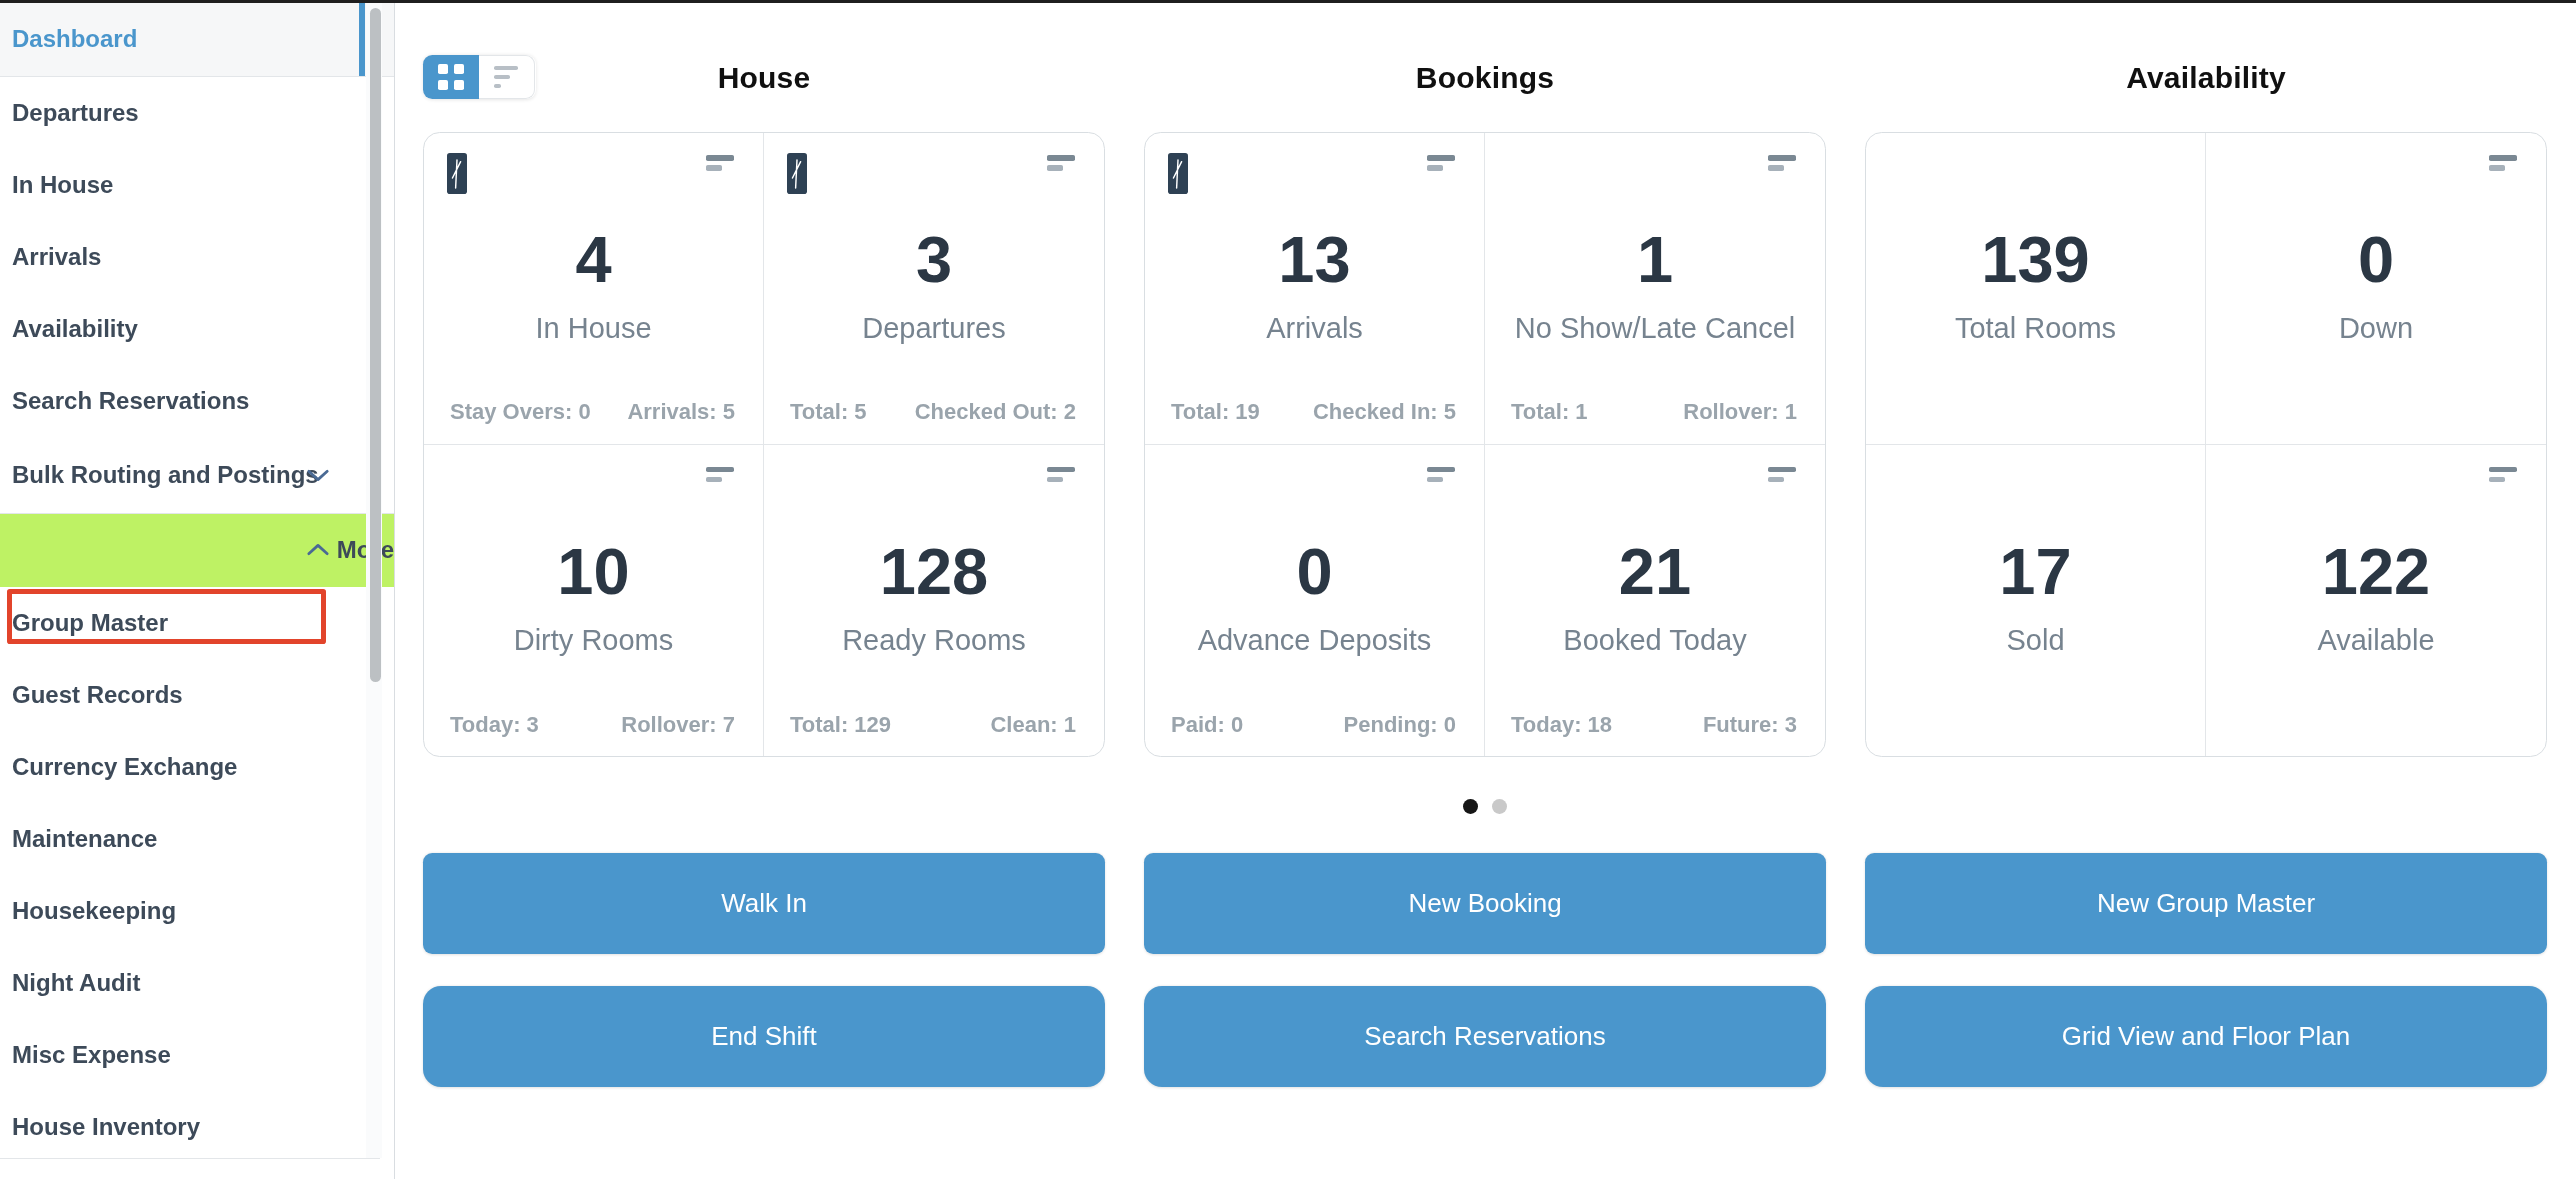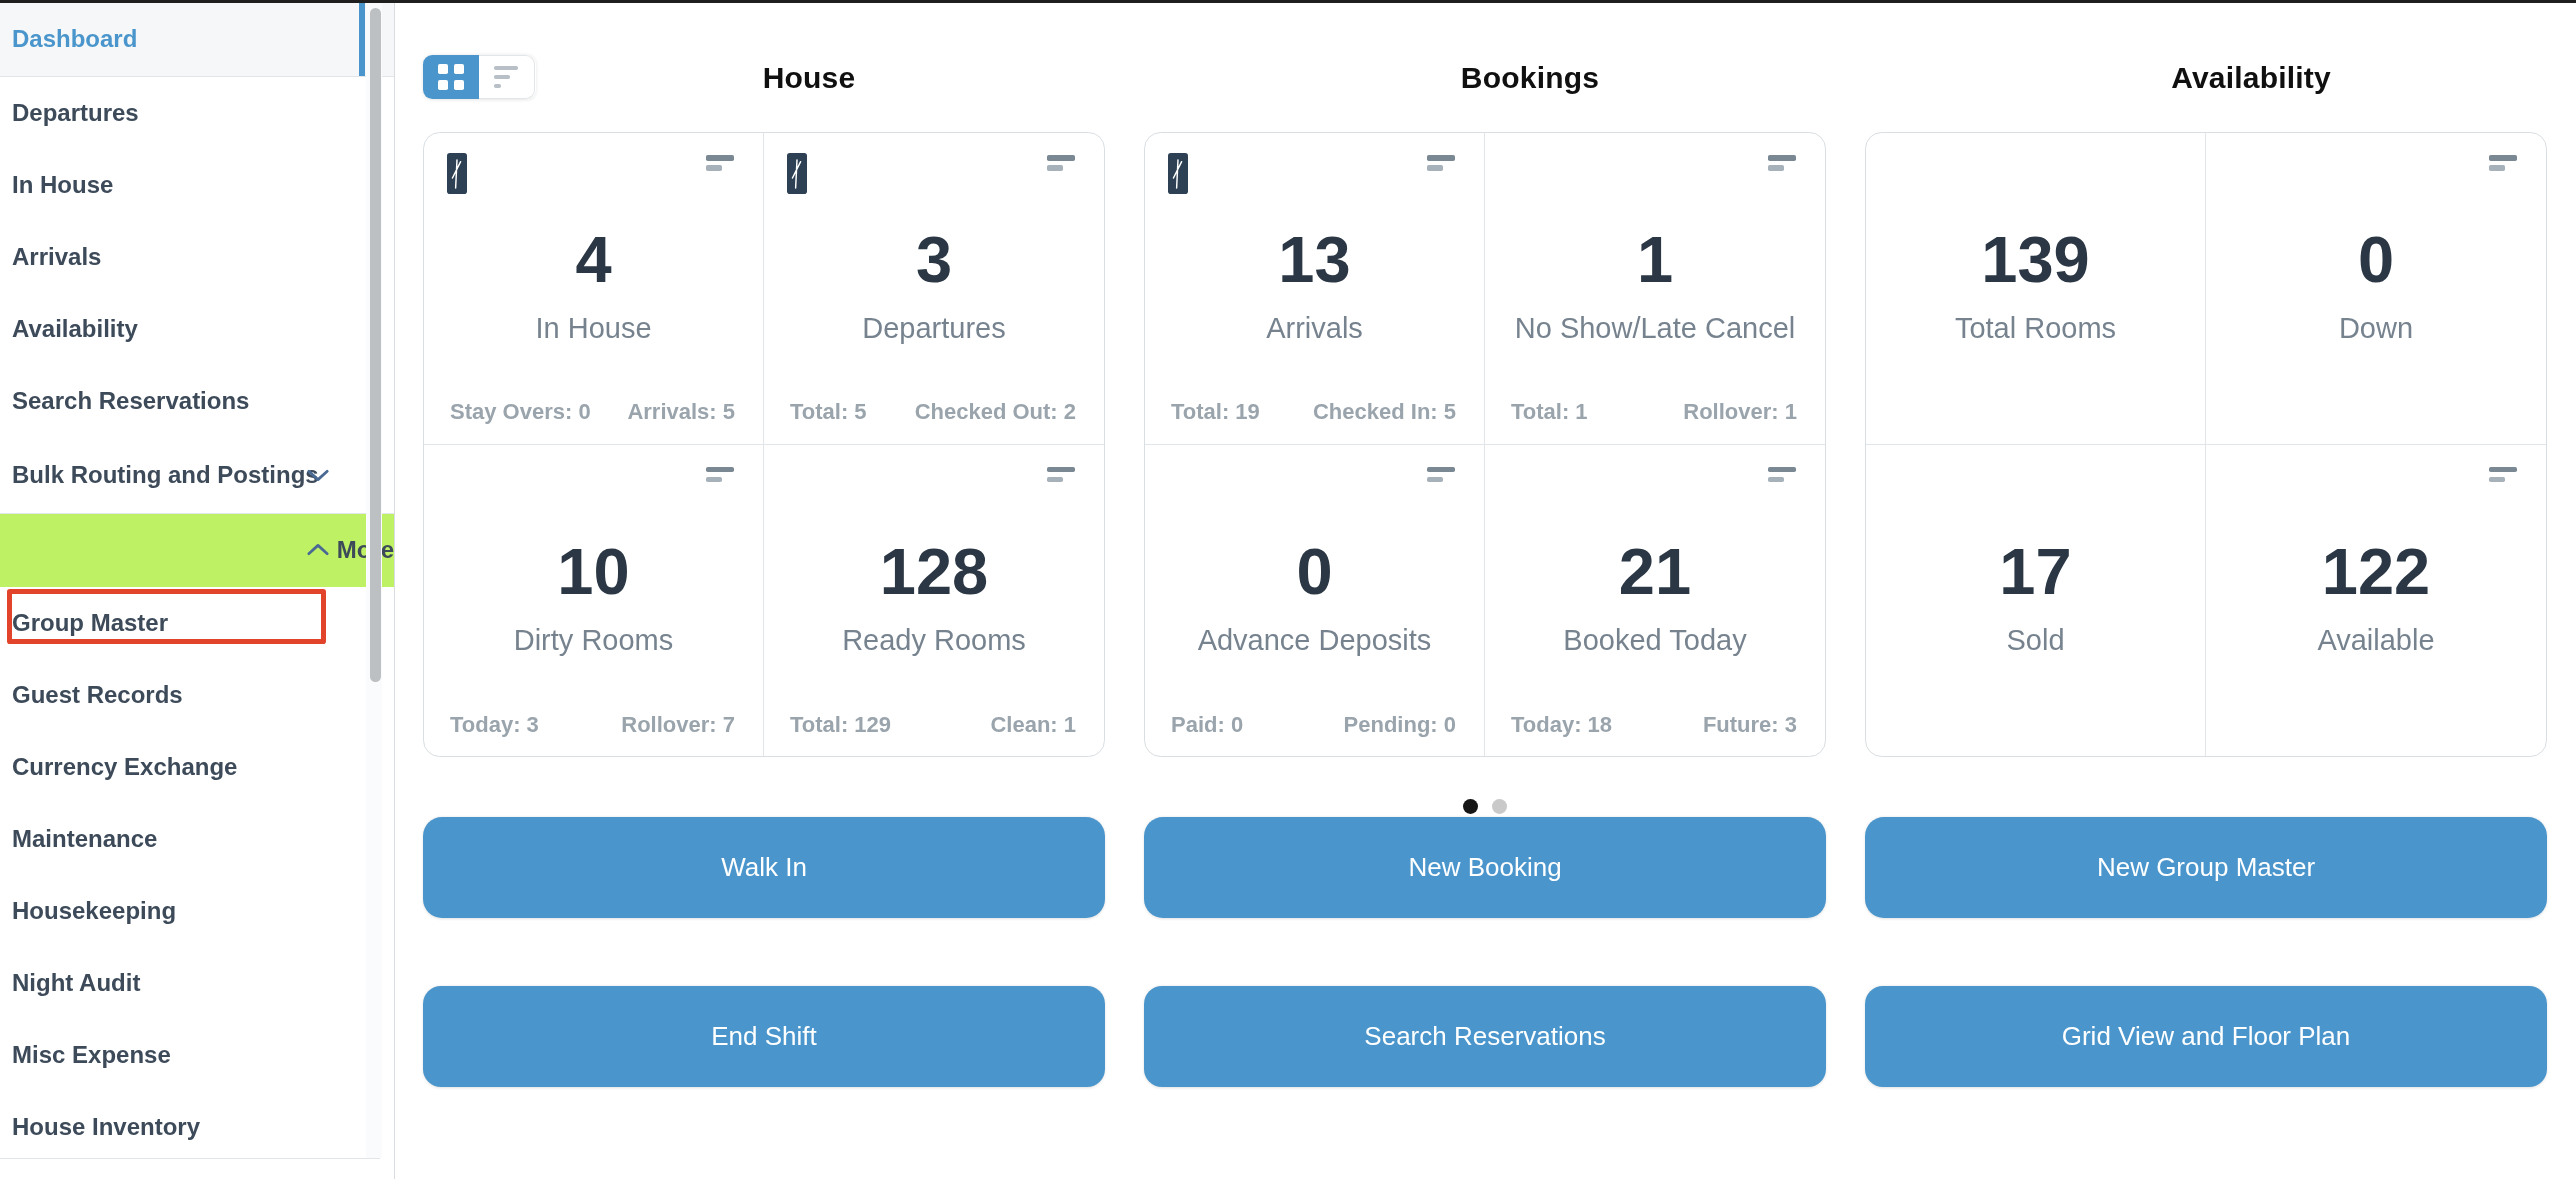--- a/index.html
+++ b/index.html
@@ -31,21 +31,21 @@
           box-sizing:border-box;cursor:pointer;}
   .vt-grid{background:#4a96cc;border-radius:9.2px 0 0 9.2px;}
   .vt-list{background:#fff;border:0.9px solid #e3e6e9;border-left:none;border-radius:0 9.2px 9.2px 0;}
   .grid-ico{display:grid;grid-template-columns:10px 10px;grid-template-rows:10px 10px;gap:5.5px;}
   .grid-ico i{background:#fff;border-radius:1.8px;}
   .list-ico{display:flex;flex-direction:column;gap:5.5px;width:26px;}
   .list-ico i{height:3.7px;border-radius:1.8px;background:#b8bfc6;}
   .list-ico i:nth-child(1){width:24px;}.list-ico i:nth-child(2){width:16.6px;}.list-ico i:nth-child(3){width:7.4px;}
   
   .col-header{position:absolute;top:61px;width:682px;text-align:center;font-size:30px;font-weight:700;
-              color:#101010;letter-spacing:0.2px;margin-left:45px;}
+              color:#101010;letter-spacing:0.2px;}
   
   .panel{position:absolute;top:132px;width:682px;height:625px;background:#fff;
          border:1.4px solid #d9dee2;border-radius:16.6px;box-sizing:border-box;
          display:grid;grid-template-columns:1fr 1fr;grid-template-rows:1fr 1fr;overflow:hidden;}
   .cell{position:relative;box-sizing:border-box;display:flex;flex-direction:column;align-items:center;
         padding-top:94px;cursor:pointer;}
   .cell.bR{border-right:0.9px solid #e3e6e9;}
   .cell.bB{border-bottom:0.9px solid #e3e6e9;}
   .num{font-size:65px;line-height:65px;font-weight:700;color:#2b3744;}
   .lbl{margin-top:20px;font-size:29px;color:#76838f;}
@@ -59,21 +59,21 @@
   .cmenu i:nth-child(2){width:16.6px;background:#a7b1ba;}
   
   .dots{position:absolute;left:1144px;top:799px;width:682px;display:flex;justify-content:center;gap:14px;}
   .dot{width:14.8px;height:14.8px;border-radius:50%;cursor:pointer;}
   .dot.on{background:#161616;}
   .dot.off{background:#c9c9c9;}
   
   .action-btn{position:absolute;width:682px;height:101px;background:#4a96cc;border-radius:9.2px;
               display:flex;align-items:center;justify-content:center;color:#fff;font-size:26px;
               cursor:pointer;box-shadow:0 0.9px 2.8px rgba(0,0,0,.12);}
-  .row1{top:817px;border-radius:19px;}.row2{top:986px;border-radius:18px;}
+  .row1{top:853px;}.row2{top:986px;border-radius:18px;}
   .cL{left:423px;}.cM{left:1144px;}.cR{left:1865px;}
 </style>
 </head>
 <body>
 
 <div id="canvas">
   <div class="top-strip"></div>
 
   <nav class="sidebar">
     <div class="nav-row r-dash">

